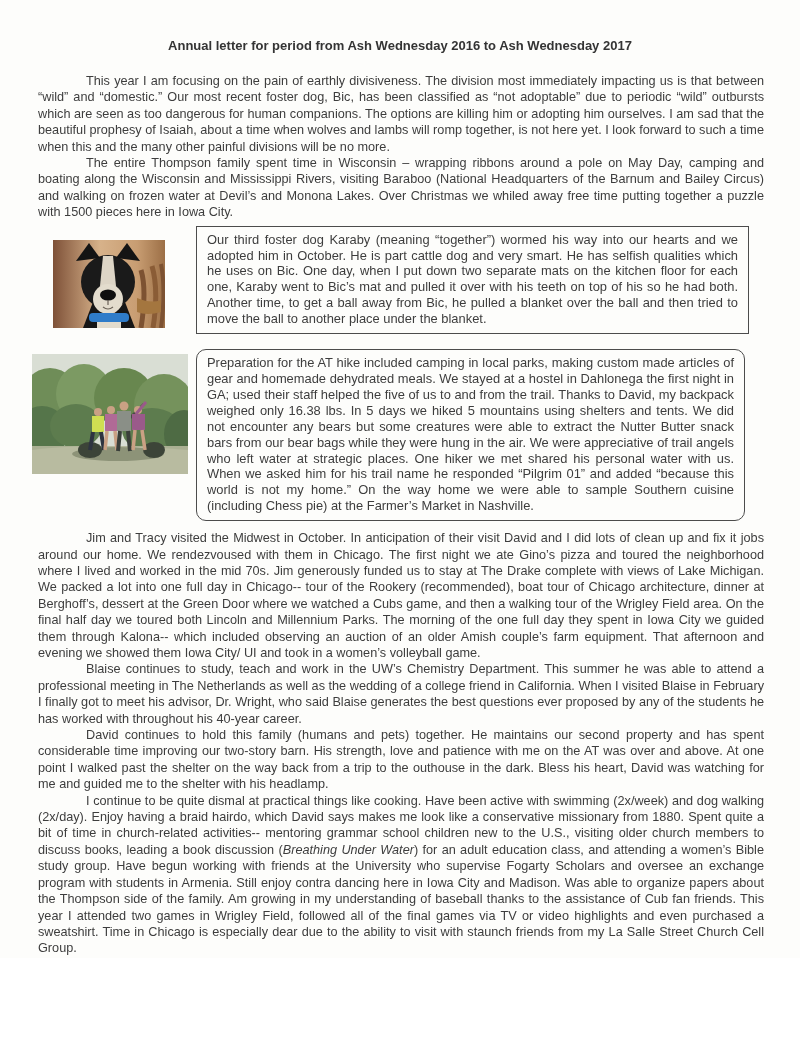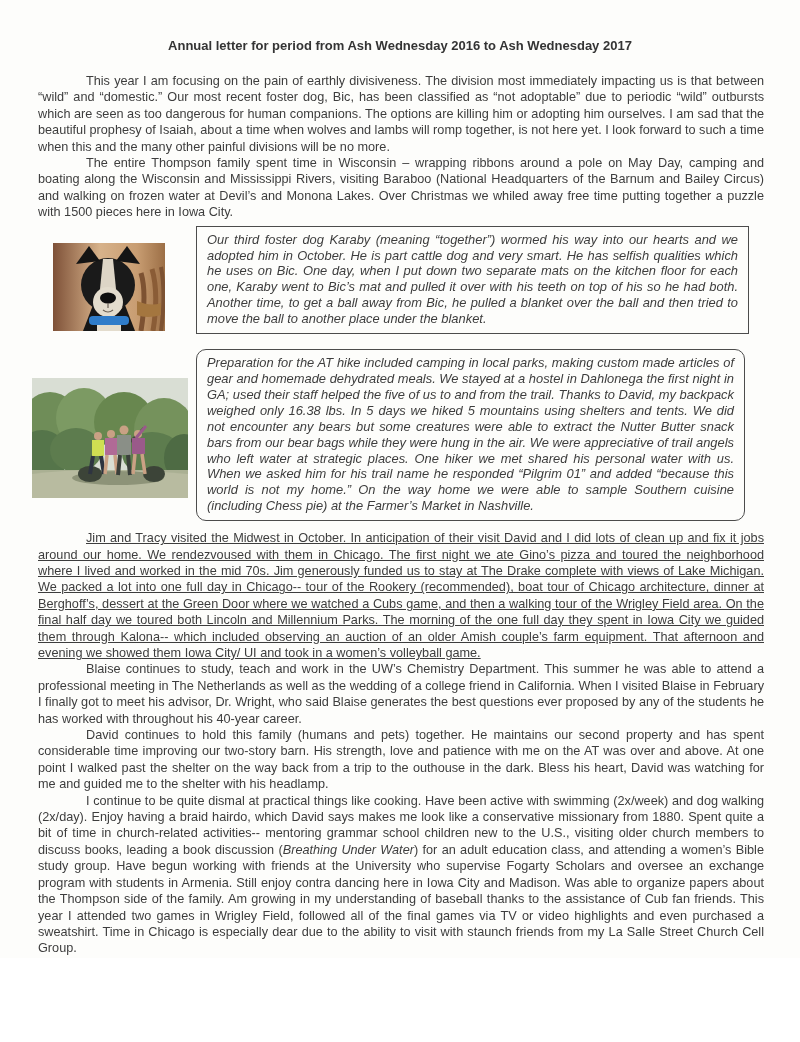--- a/index.html
+++ b/index.html
@@ -25,22 +25,21 @@
   }
   .content {
     margin: 20px 36px 0 38px;
     font-size: 12.7px;
     line-height: 16.4px;
     text-align: justify;
   }
   .content > p { margin: 0; text-indent: 48px; }
   .media-row {
     display: flex;
-    align-items: center;
-    font-style: italic;
+    align-items: flex-start;
   }
   .row-karaby { margin-top: 5px; }
   .row-hike { margin-top: 15px; }
   .photo-col {
     flex: 0 0 158px;
     width: 158px;
   }
   .photo { display: block; }
   .photo-dog { margin: 14px 0 0 15px; }
   .photo-hikers { margin: 5px 0 0 -6px; }
@@ -48,21 +47,21 @@
     border: 1.3px solid #4c4c4c;
     background: #fdfdfb;
     padding: 5px 10px 6px 10px;
     text-align: justify;
     font-size: 12.9px;
     line-height: 15.9px;
   }
   .textbox p { margin: 0; text-indent: 0; }
   .box-karaby { width: 531px; }
   .box-hike { width: 527px; border-radius: 10px; }
-  .para-after-media { margin-top: 9px !important; text-decoration: underline; }
+  .para-after-media { margin-top: 9px !important; }
   em.book-title { font-style: italic; }
 </style>
 </head>
 <body>
 
 <div class="page">
 
   <h1 class="title">Annual letter for period from Ash Wednesday 2016 to Ash Wednesday 2017</h1>
 
   <div class="content">

